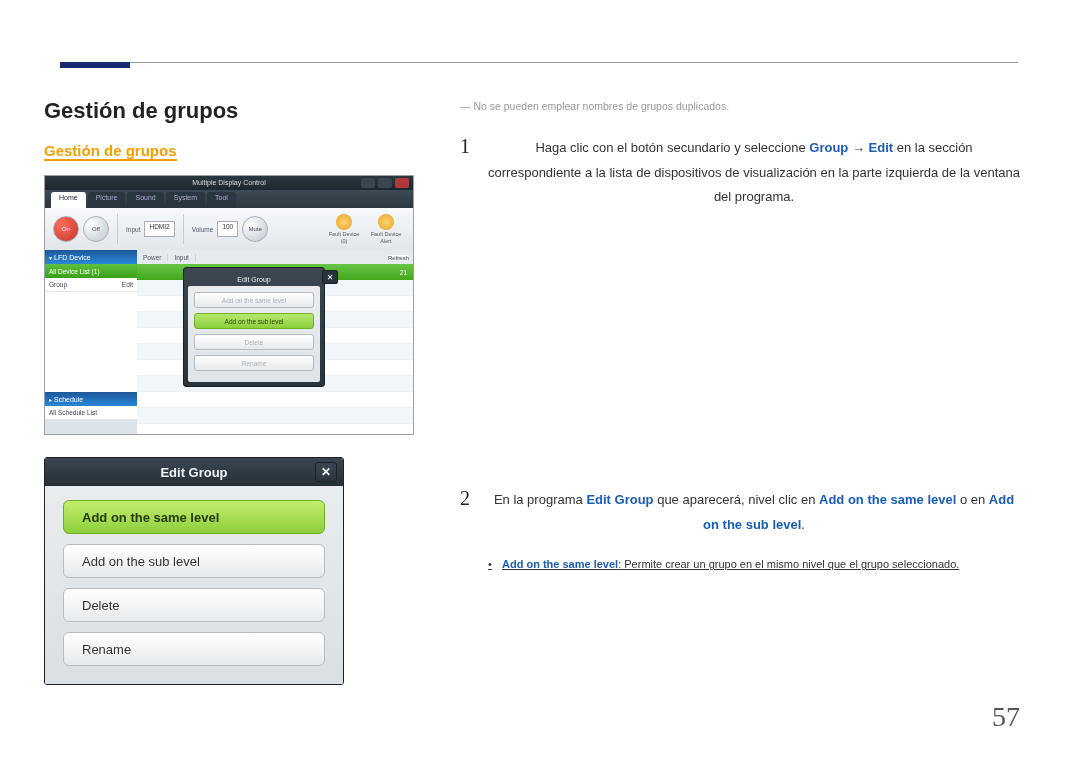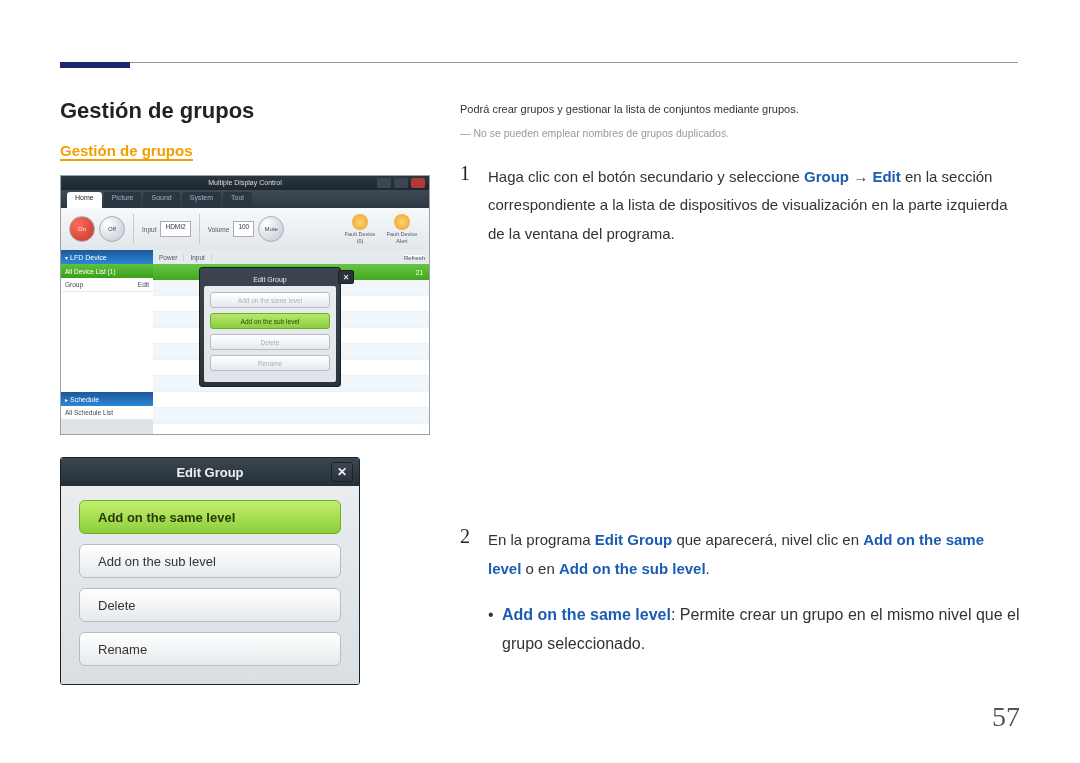--- a/index.html
+++ b/index.html
@@ -23,21 +23,21 @@
     position: absolute;
     top: 62px;
     left: 60px;
     width: 70px;
     height: 6px;
     background: #1a2a6c;
   }
   .left-col {
     position: absolute;
     top: 98px;
-    left: 60px;
+    left: 44px;
     width: 370px;
   }
   .right-col {
     position: absolute;
     top: 100px;
     left: 460px;
     width: 560px;
   }
   .h1 {
     font-size: 22px;
@@ -76,32 +76,34 @@
   .step-num {
     font-family: Georgia, serif;
     font-size: 20px;
     font-weight: 400;
     width: 28px;
     flex-shrink: 0;
     color: #222;
     line-height: 1;
   }
   .step-body {
-    font-size: 15px;
+    font-size: 13px;
     line-height: 1.9;
     color: #333;
     flex: 1;
+    text-align: center;
   }
   .blue { color: #1a5db3; font-weight: 700; }
   .bullet {
     display: flex;
-    font-size: 16px;
+    font-size: 11px;
     line-height: 1.8;
     color: #333;
     margin-left: 28px;
+    text-decoration: underline;
   }
   .bullet::before {
     content: "•";
     width: 14px;
     flex-shrink: 0;
   }
   .footnote {
     font-size: 9.5px;
     color: #999;
     margin-top: 30px;
@@ -385,21 +387,20 @@
       <div class="dlg-btn sel">Add on the same level</div>
       <div class="dlg-btn">Add on the sub level</div>
       <div class="dlg-btn">Delete</div>
       <div class="dlg-btn">Rename</div>
     </div>
   </div>
 
 </div>
 
 <div class="right-col">
-  <div class="intro">Podrá crear grupos y gestionar la lista de conjuntos mediante grupos.</div>
   <div class="note">No se pueden emplear nombres de grupos duplicados.</div>
 
   <div class="step">
     <div class="step-num">1</div>
     <div class="step-body">
       <span>Haga clic con el botón secundario y seleccione </span><span class="blue">Group</span><span> → </span><span class="blue">Edit</span><span> en la sección correspondiente a la lista de dispositivos de visualización en la parte izquierda de la ventana del programa.</span>
     </div>
   </div>
 
   <div style="height:260px"></div>

